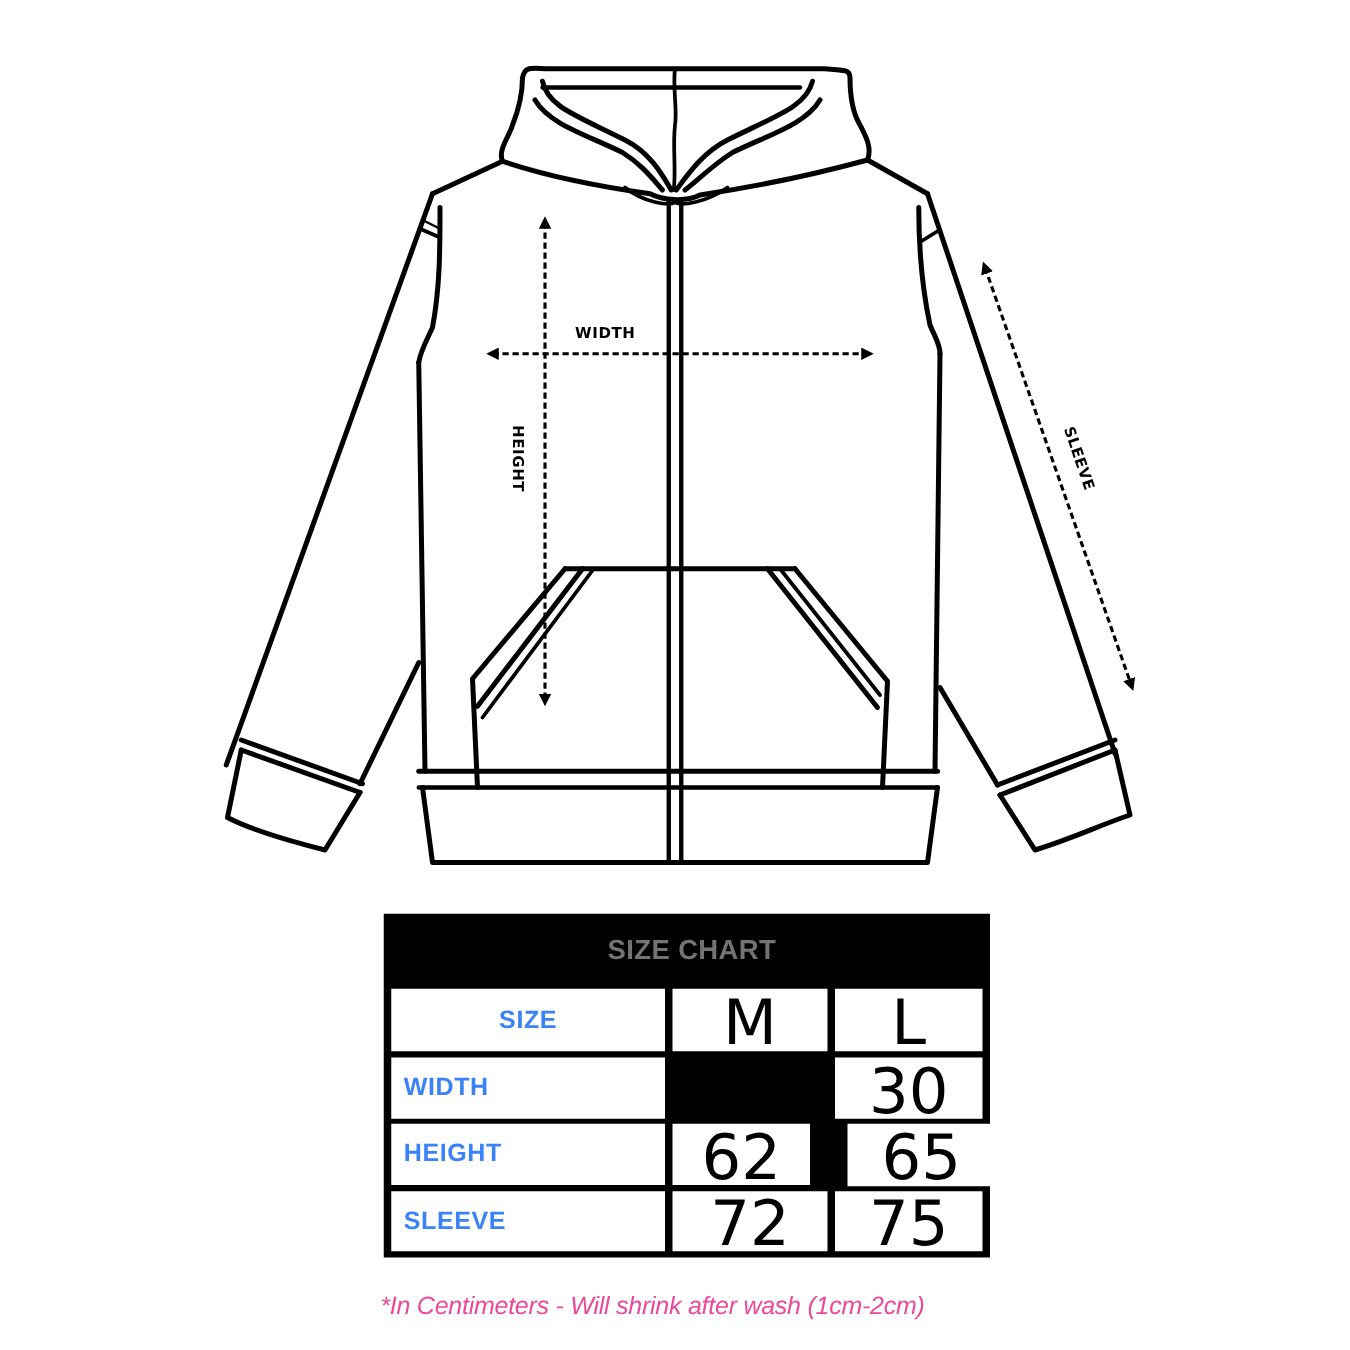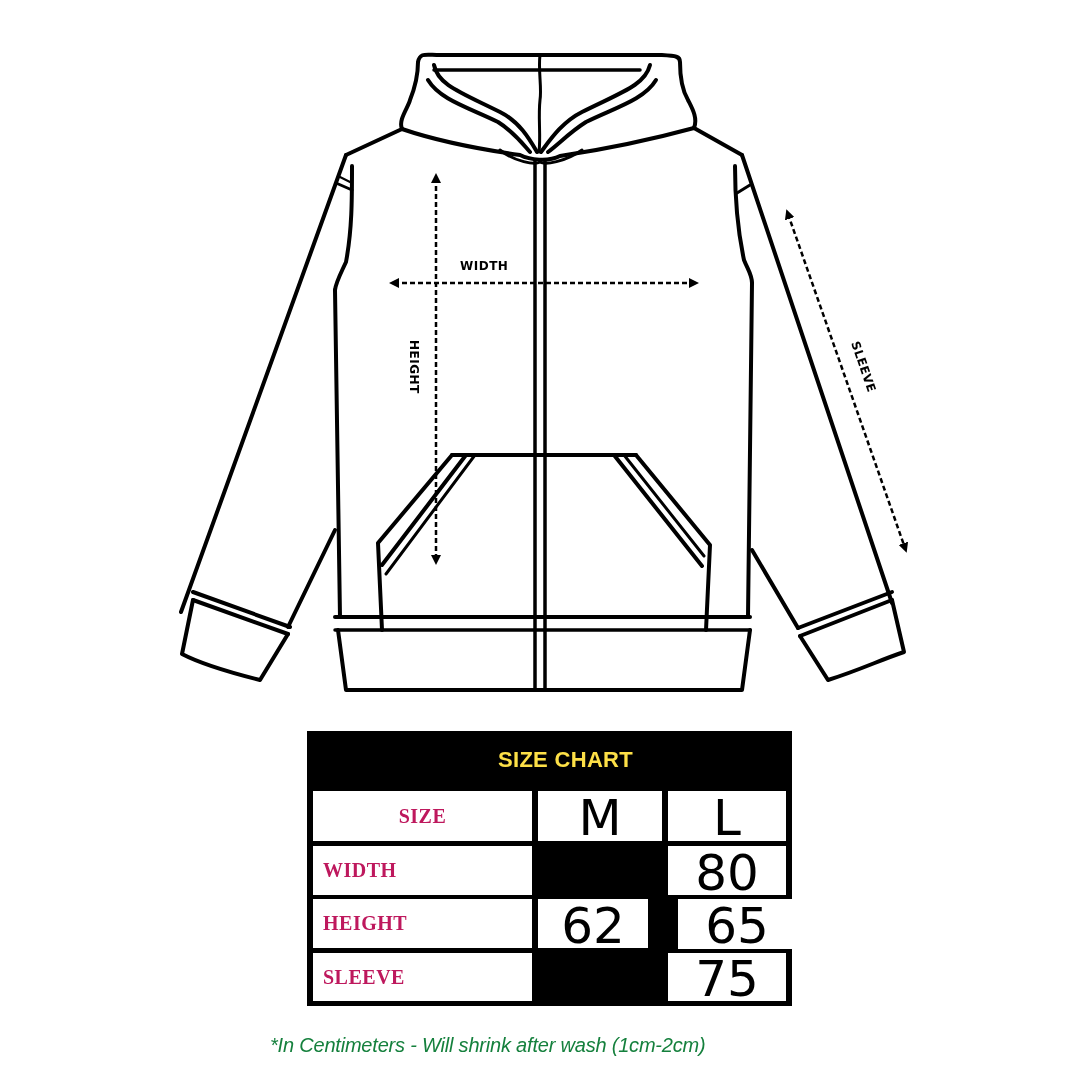--- a/index.html
+++ b/index.html
@@ -32,71 +32,72 @@
       position: absolute;
       left: 307px;
       top: 731px;
       width: 485px;
       height: 275px;
       background: #000;
       box-sizing: border-box;
     }
     .chart-title {
       position: absolute;
-      left: 12px;
+      left: 0;
       top: 0;
       width: 100%;
       height: 58px;
       display: flex;
       align-items: center;
       justify-content: center;
-      color: #fde047;
+      color: #737373;
       font-family: "Liberation Sans", sans-serif;
       font-weight: bold;
       font-size: 22px;
       letter-spacing: 0.3px;
       padding-left: 8px;
       box-sizing: border-box;
     }
     .cell {
       position: absolute;
       background: #fff;
       display: flex;
       align-items: center;
       box-sizing: border-box;
     }
     .cell.rowhead {
-      font-family: Liberation Serif, serif;
+      font-family: Liberation Sans, sans-serif;
       font-weight: bold;
       font-size: 20px;
-      color: #be185d;
+      color: #3b82f6;
       padding-left: 10px;
       letter-spacing: 0.5px;
     }
     .cell.rowhead.center {
       justify-content: center;
       padding-left: 0;
     }
     .cell.val {
       justify-content: center;
       font-family: "DejaVu Sans", sans-serif;
       font-size: 50px;
       color: #000;
       line-height: 1;
       padding-top: 4px;
     }
     #footnote {
       position: absolute;
-      left: 270px;
+      left: 252px;
       top: 1034px;
       width: 540px;
+      text-align: center;
       font-family: "Liberation Sans", sans-serif;
       font-style: italic;
       font-size: 20px;
-      color: #15803d;
+      color: #ec4899;
       letter-spacing: -0.2px;
     }
   </style>
 </head>
 <body>
 
 <svg id="hoodie" viewBox="0 0 1080 720" xmlns="http://www.w3.org/2000/svg">
   <defs>
     <marker id="arrowhead" markerWidth="10" markerHeight="10" refX="5" refY="5" orient="auto-start-reverse" markerUnits="userSpaceOnUse">
       <path d="M0,0 L10,5 L0,10 z" fill="#000"></path>
@@ -176,23 +177,24 @@
 </svg>
 
 <div id="size-chart">
   <div class="chart-title">SIZE CHART</div>
 
   <div class="cell rowhead center" style="left:6px; top:60px; width:219px; height:50px;">SIZE</div>
   <div class="cell val" style="left:231px; top:60px; width:124px; height:50px;">M</div>
   <div class="cell val" style="left:361px; top:60px; width:118px; height:50px;">L</div>
 
   <div class="cell rowhead" style="left:6px; top:115px; width:219px; height:49px;">WIDTH</div>
-  <div class="cell val" style="left:361px; top:115px; width:118px; height:49px;">80</div>
+  <div class="cell val" style="left:361px; top:115px; width:118px; height:49px;">30</div>
 
   <div class="cell rowhead" style="left:6px; top:168px; width:219px; height:49px;">HEIGHT</div>
   <div class="cell val" style="left:231px; top:168px; width:110px; height:49px;">62</div>
   <div class="cell val" style="left:371px; top:168px; width:118px; height:50px;">65</div>
 
   <div class="cell rowhead" style="left:6px; top:222px; width:219px; height:48px;">SLEEVE</div>
+  <div class="cell val" style="left:231px; top:222px; width:124px; height:48px;">72</div>
   <div class="cell val" style="left:361px; top:222px; width:118px; height:48px;text-align:right;">75</div>
 </div>
 
 <div id="footnote">*In Centimeters - Will shrink after wash (1cm-2cm)</div>
 
 </body></html>

